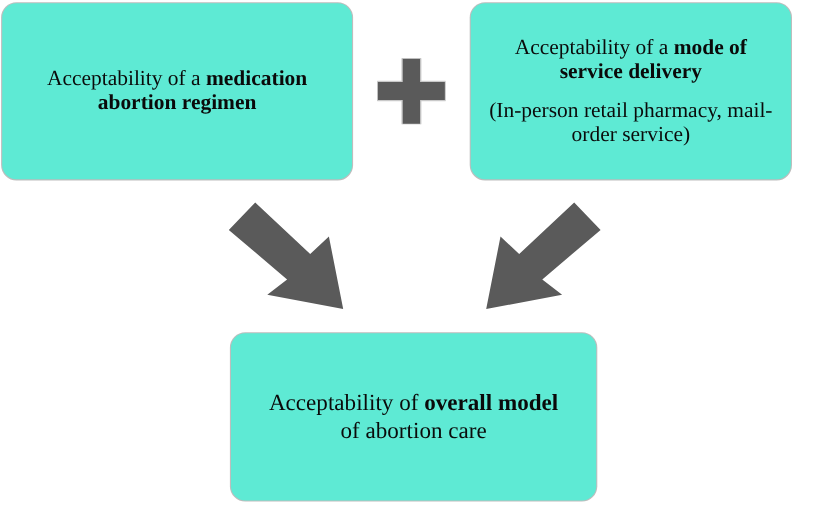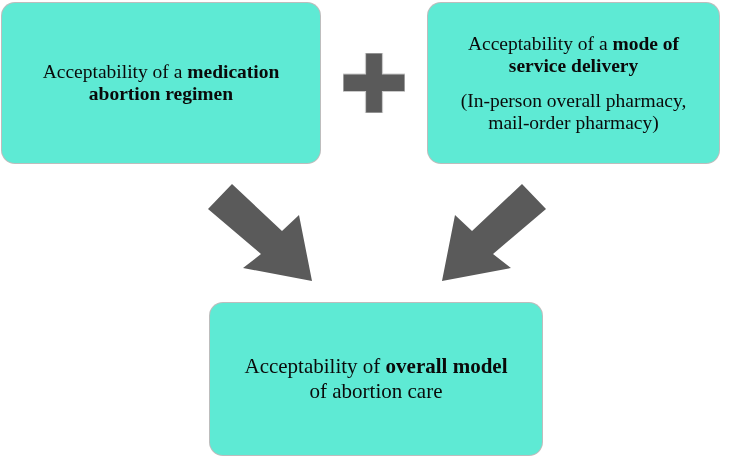--- a/index.html
+++ b/index.html
@@ -109,21 +109,21 @@
   <div id="plus-sign">
     <svg viewBox="0 0 62 60" width="62" height="60" aria-hidden="true">
       <path d="M22.5 0 H39.5 V21 H62 V38.5 H39.5 V60 H22.5 V38.5 H0 V21 H22.5 Z" fill="#5a5a5a" stroke="#c9c9c9" stroke-width="1.2"></path>
     </svg>
   </div>
 
   <div class="box" id="box-service">
     <div class="para">
       <span>Acceptability of a </span><b>mode of service delivery</b>
     </div>
-    <div class="para">(In-person overall pharmacy, mail-order pharmacy)</div>
+    <div class="para">(In-person retail pharmacy, mail-order service)</div>
   </div>
 
   <div id="arrow-left-to-overall">
     <svg viewBox="0 0 134 115" width="134" height="115" aria-hidden="true">
       <path d="M36 8 L12 33 L65 78 L47 92 L116 105 L103 39 L86 55 Z" fill="#5a5a5a"></path>
     </svg>
   </div>
 
   <div id="arrow-right-to-overall">
     <svg viewBox="0 0 134 115" width="134" height="115" aria-hidden="true">

